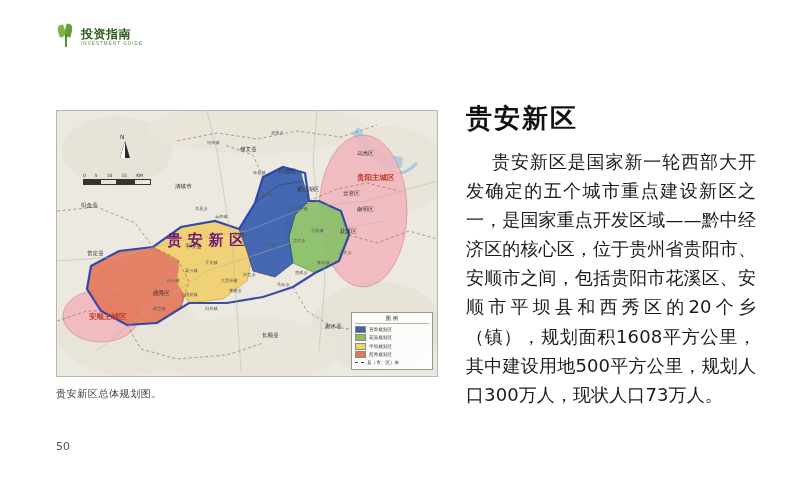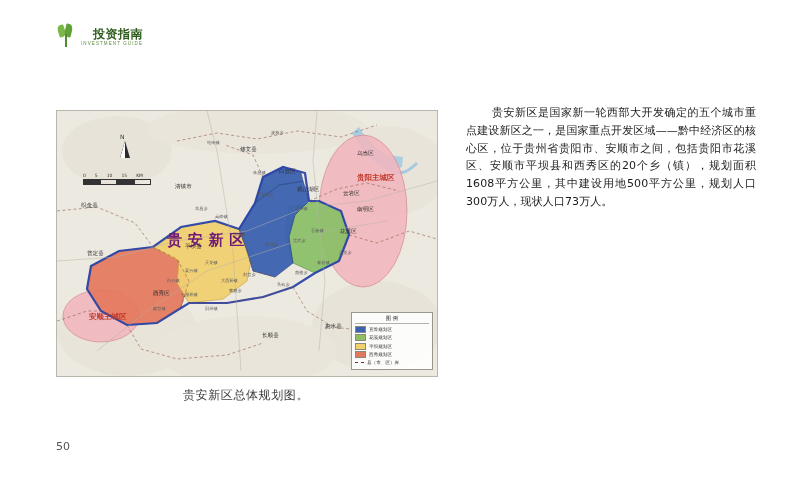--- a/index.html
+++ b/index.html
@@ -53,21 +53,20 @@
     background: #5fa235;
   }
   .logo-mark .stem {
     position: absolute;
     left: 9px; top: 10px;
     width: 1.5px; height: 13px;
     background: #4f8f2f;
   }
   .logo-text {
     line-height: 1;
-    text-align: right;
   }
   .logo-cn {
     font-size: 12px;
     font-weight: bold;
     color: #2f5d1e;
     letter-spacing: 0.5px;
   }
   .logo-en {
     font-size: 4.5px;
     color: #5c8a3c;
@@ -89,23 +88,22 @@
     border: 1px solid #b9b6ae;
     background: #ece9e0;
     overflow: hidden;
   }
   .map-canvas {
     position: absolute;
     inset: 0;
   }
   .map-caption {
     margin-top: 10px;
-    text-align: center;
-    font-family: "DejaVu Sans", sans-serif;
-    font-size: 12px;
+    font-family: "DejaVu Sans", sans-serif;
+    font-size: 10px;
     color: #3b3b3b;
     letter-spacing: 0.6px;
   }
 
   
   .mlabel {
     position: absolute;
     font-family: Liberation Serif, serif;
     white-space: nowrap;
     color: #3a3a3a;
@@ -235,21 +233,21 @@
     font-family: "DejaVu Sans", sans-serif;
     font-size: 26px;
     font-weight: bold;
     color: #111111;
     letter-spacing: 2px;
     line-height: 1.1;
   }
   .article p {
     margin: 0 0 8px 0;
     font-family: "DejaVu Sans", sans-serif;
-    font-size: 11px;
+    font-size: 18px;
     line-height: 1.62;
     color: #1a1a1a;
     text-indent: 26px;
     text-align: justify;
     letter-spacing: 0.1px;
   }
 
   
   .page-number {
     position: absolute;
@@ -423,18 +421,19 @@
           <span class="legend-line"></span>
           <span class="legend-label">县（市、区）界</span>
         </div>
       </div>
     </div>
 
     <div class="map-caption">贵安新区总体规划图。</div>
   </div>
 
   <div class="article">
+    <h1>贵安新区</h1>
     <p>贵安新区是国家新一轮西部大开发确定的五个城市重点建设新区之一，是国家重点开发区域——黔中经济区的核心区，位于贵州省贵阳市、安顺市之间，包括贵阳市花溪区、安顺市平坝县和西秀区的20个乡（镇），规划面积1608平方公里，其中建设用地500平方公里，规划人口300万人，现状人口73万人。</p>
   </div>
 
   <div class="page-number">50</div>
 
 </div>
 
 </body></html>

